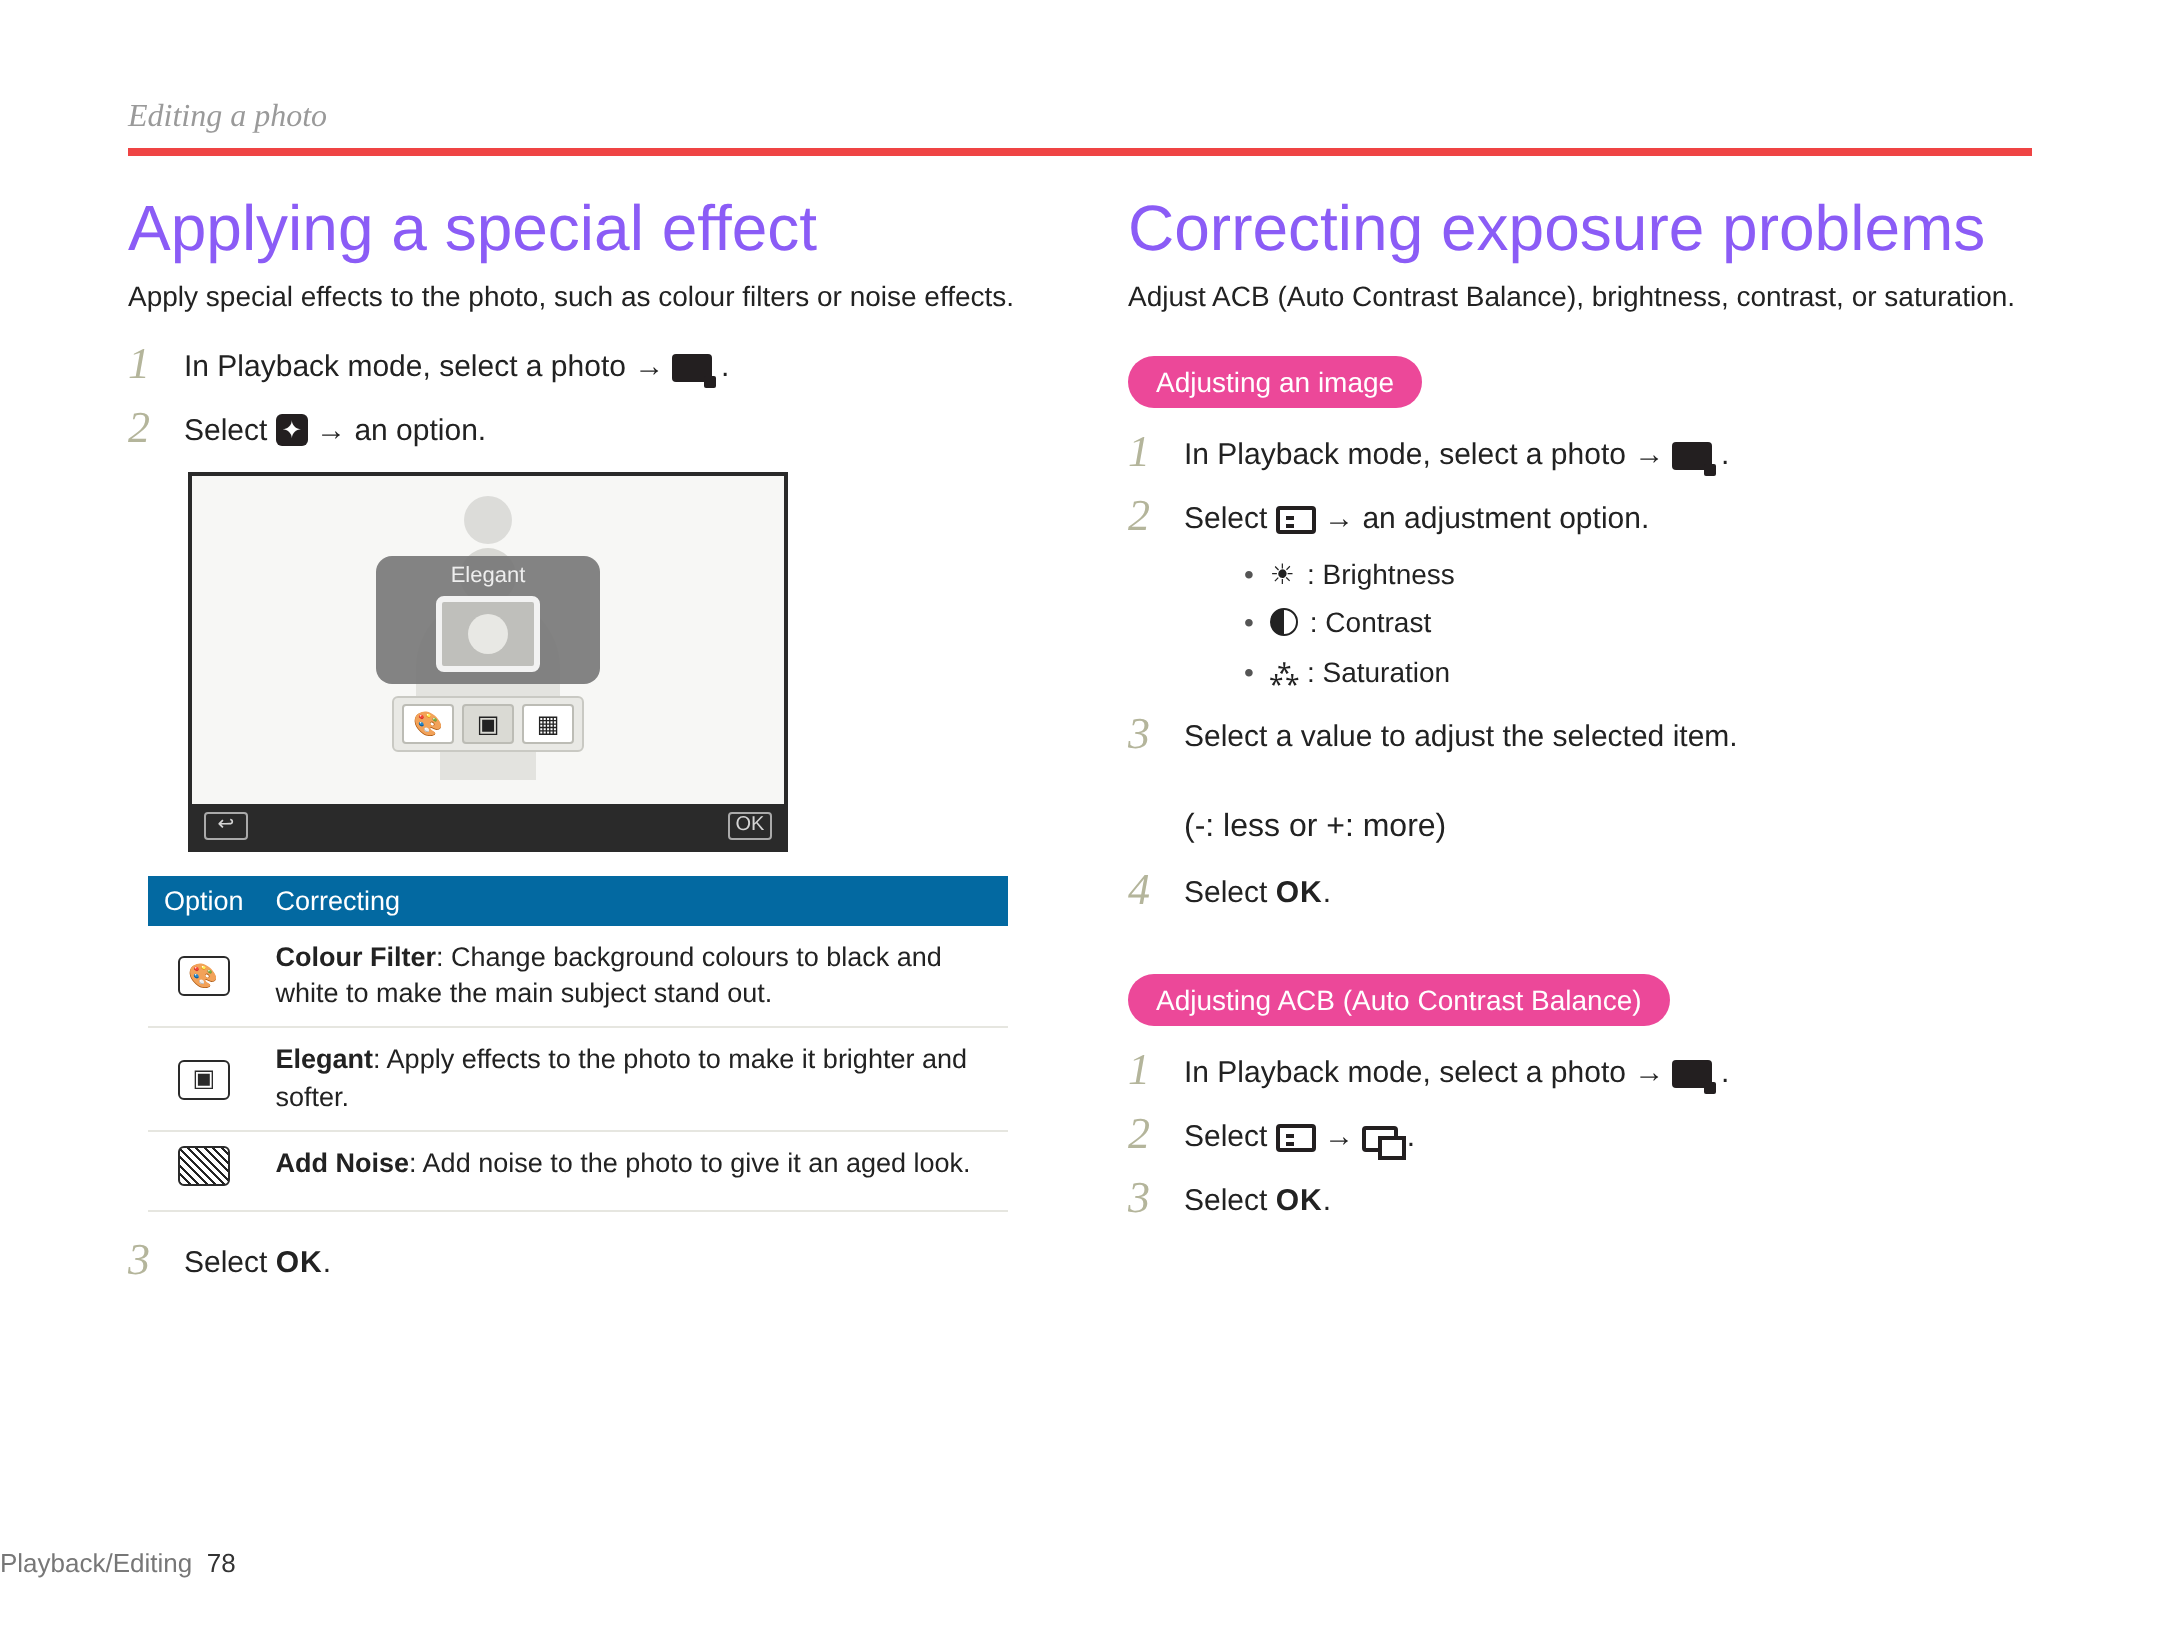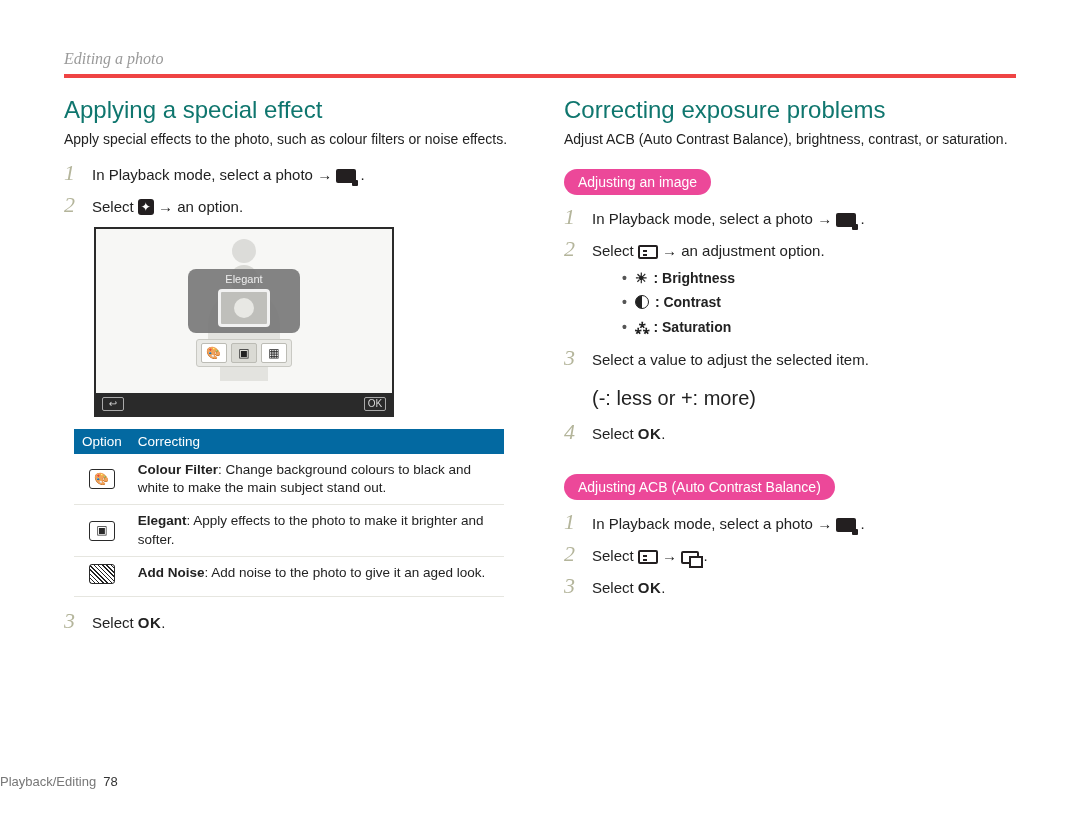--- a/index.html
+++ b/index.html
@@ -25,23 +25,23 @@
     margin-bottom: 18px;
     font-family: Georgia, 'Times New Roman', serif;
     font-weight: 300;
   }
   .columns {
     display: flex;
     gap: 48px;
   }
   .col { flex: 1; min-width: 0; }
   h2.section {
-    color: #0f766e;
+    color: #8b5cf6;
     font-weight: 400;
-    font-size: 24px;
+    font-size: 32px;
     margin: 0 0 6px 0;
   }
   .intro {
     font-size: 14px;
     line-height: 1.35;
     margin-bottom: 12px;
   }
   .steps { margin: 0; padding: 0; list-style: none; }
   .step {
     display: flex;
@@ -57,29 +57,28 @@
     color: #b4b59b;
     width: 18px;
     flex-shrink: 0;
     line-height: 1.1;
   }
   .step .body {
     padding-top: 2px;
     font-size: 15px;
   }
   .step .sub {
-    font-size: 20px;
+    font-size: 16px;
     color: #222;
-    margin-top: 10px;
+    margin-top: 20px;
   }
   .bullets {
     margin: 4px 0 0 30px;
     padding: 0;
     list-style: none;
-    font-weight: bold;
   }
   .bullets li {
     font-size: 14px;
     display: flex;
     align-items: center;
     gap: 6px;
     margin: 2px 0;
   }
   .bullets li::before {
     content: "•";

